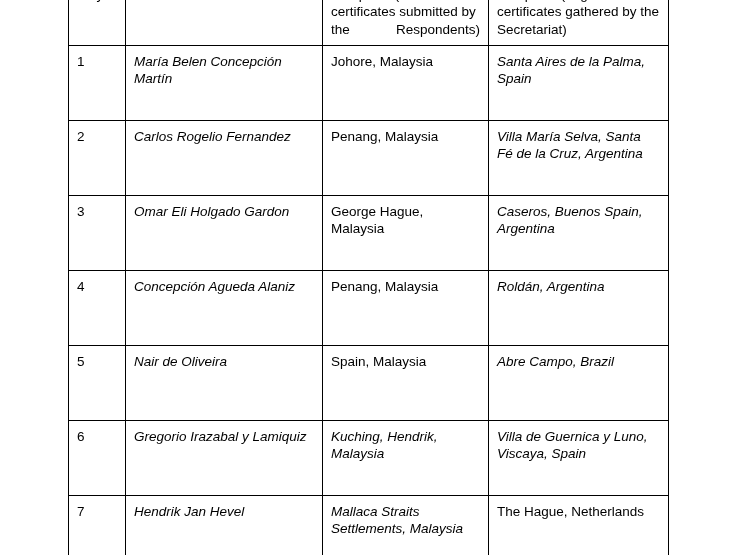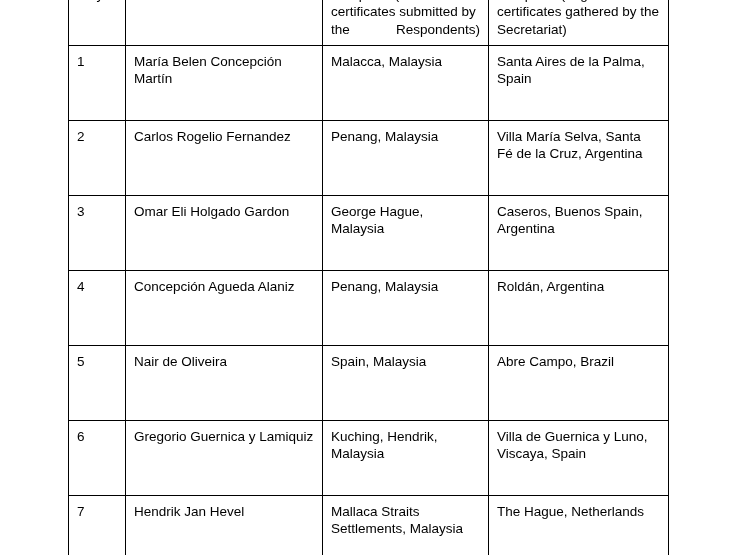--- a/index.html
+++ b/index.html
@@ -47,20 +47,21 @@
     padding-bottom: 6px;
   }
   col.c-num { width: 57px; }
   col.c-name { width: 197px; }
   col.c-birth-sub { width: 166px; }
   col.c-birth-sec { width: 180px; }
 
   .justify {
     text-align: justify;
     text-align-last: left;
+    font-style: italic;
   }
   .justify-head {
     text-align: justify;
     text-align-last: justify;
   }
   td.num-cell {
     padding-left: 10px;
   }
   tbody tr { height: 75px; }
   tbody td { height: 60px; }
@@ -82,21 +83,21 @@
           <th>Player</th>
           <th>Grandmother/Grandfather</th>
           <th class="justify-head">Birthplace (birth certificates submitted by the Respondents)</th>
           <th class="justify-head">Birthplace (original birth certificates gathered by the Secretariat)</th>
         </tr>
       </thead>
       <tbody>
         <tr>
           <td class="num-cell">1</td>
           <td class="justify">María Belen Concepción Martín</td>
-          <td>Malacca, Malaysia</td>
+          <td>Johore, Malaysia</td>
           <td class="justify">Santa Aires de la Palma, Spain</td>
         </tr>
         <tr>
           <td class="num-cell">2</td>
           <td class="justify">Carlos Rogelio Fernandez</td>
           <td>Penang, Malaysia</td>
           <td class="justify">Villa María Selva, Santa Fé de la Cruz, Argentina</td>
         </tr>
         <tr>
           <td class="num-cell">3</td>
@@ -111,21 +112,21 @@
           <td class="justify">Roldán, Argentina</td>
         </tr>
         <tr>
           <td class="num-cell">5</td>
           <td class="justify">Nair de Oliveira</td>
           <td>Spain, Malaysia</td>
           <td class="justify">Abre Campo, Brazil</td>
         </tr>
         <tr>
           <td class="num-cell">6</td>
-          <td class="justify">Gregorio Guernica y Lamiquiz</td>
+          <td class="justify">Gregorio Irazabal y Lamiquiz</td>
           <td class="justify">Kuching, Hendrik, Malaysia</td>
           <td class="justify">Villa de Guernica y Luno, Viscaya, Spain</td>
         </tr>
         <tr>
           <td class="num-cell">7</td>
           <td class="justify">Hendrik Jan Hevel</td>
           <td class="justify">Mallaca Straits Settlements, Malaysia</td>
           <td>The Hague, Netherlands</td>
         </tr>
       </tbody>

